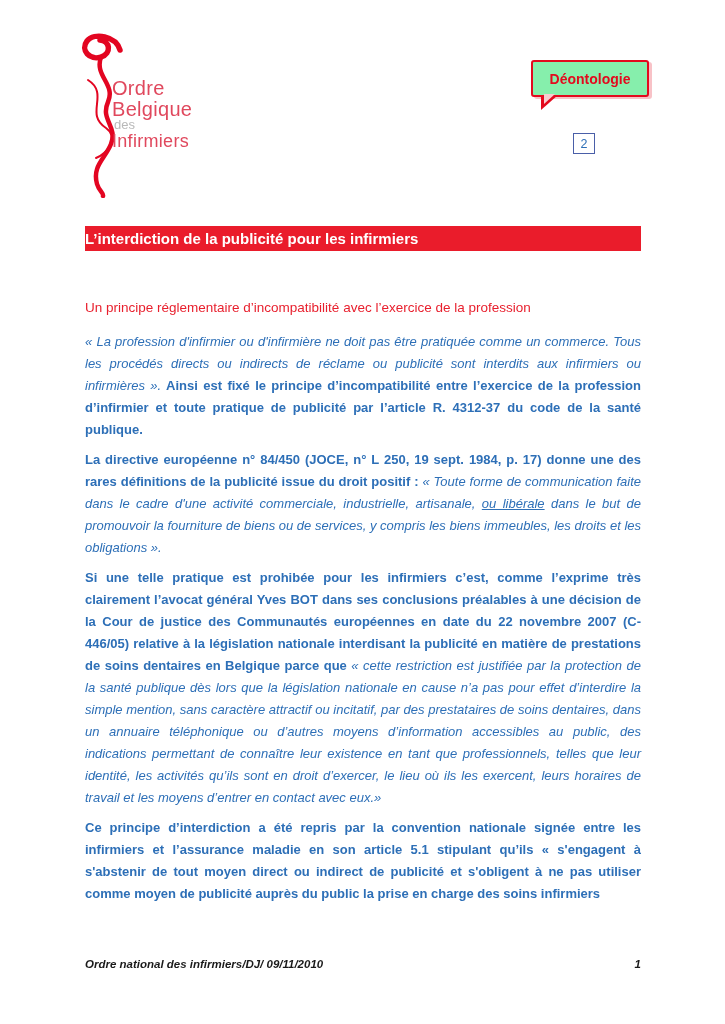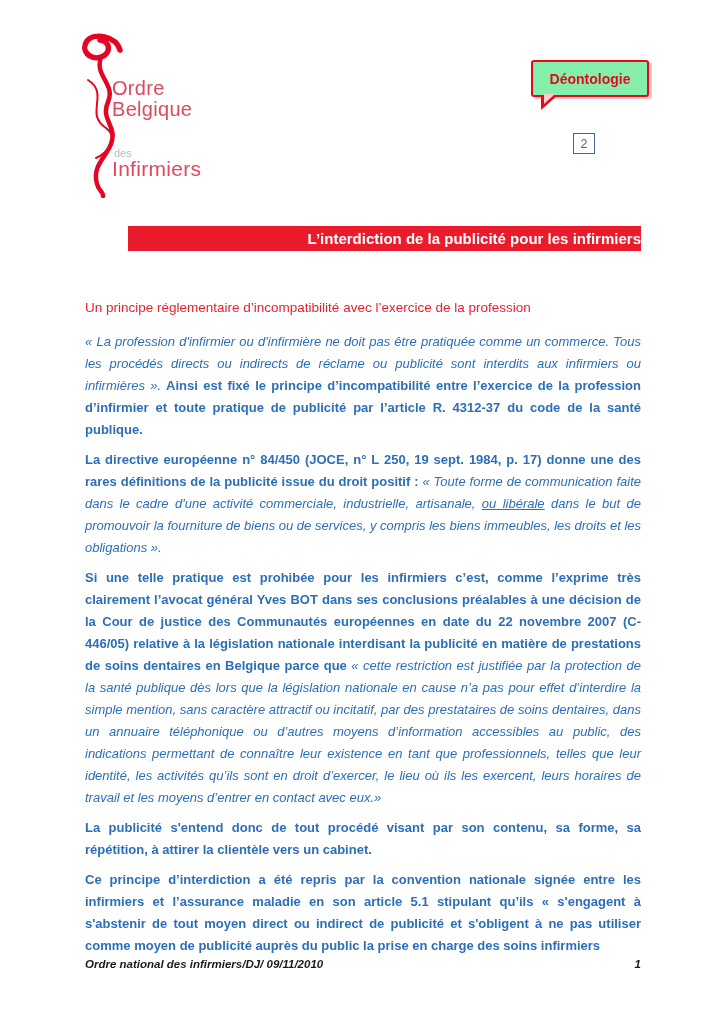--- a/index.html
+++ b/index.html
@@ -14,22 +14,22 @@
     width: 725px; height: 1024px;
     background: #ffffff;
     overflow: hidden;
   }
 
   
   .logo { position: absolute; left: 58px; top: 24px; width: 215px; height: 175px; }
   .logo-mark { position: absolute; left: 12px; top: 4px; }
   .logo-text { position: absolute; left: 54px; top: 54px; color: #e0485d; }
   .logo-line-1, .logo-line-2 { font-size: 20px; line-height: 21px; letter-spacing: 0.3px; }
-  .logo-line-3 { font-size: 11px; line-height: 10px; color: #b9b9b9; margin-left: 2px; margin-top: 28px; }
-  .logo-line-4 { font-size: 21px; line-height: 22px; letter-spacing: 0.3px; }
+  .logo-line-3 { font-size: 13px; line-height: 10px; color: #b9b9b9; margin-left: 2px; }
+  .logo-line-4 { font-size: 18px; line-height: 22px; letter-spacing: 0.3px; }
 
   
   .callout {
     position: absolute; left: 531px; top: 60px;
     width: 118px; height: 37px;
     background: #86efac;
     border: 2px solid #e30a1e;
     border-radius: 3px;
     color: #e30a1e; font-weight: bold; font-size: 14px;
     display: flex; align-items: center; justify-content: center;
@@ -57,22 +57,22 @@
     display: flex; align-items: center; justify-content: center;
   }
 
   
   .content { position: absolute; left: 85px; top: 226px; width: 556px; }
 
   .banner {
     background: #ea1c2b;
     color: #ffffff;
     font-weight: bold; font-size: 15px;
-    text-align: right;
-    height: 25px; line-height: 25px; margin-left: 43px;
+    text-align: left;
+    height: 25px; line-height: 25px;
   }
 
   .section-heading {
     margin: 48px 0 0 0;
     color: #e81f2d;
     font-weight: normal;
     font-size: 13.5px;
     line-height: 18px;
   }
 
@@ -128,21 +128,20 @@
   <div class="content">
     <div class="banner">
       <span>L’interdiction de la publicité pour les infirmiers</span>
     </div>
 
     <h2 class="section-heading">Un principe réglementaire d’incompatibilité avec l’exercice de la profession</h2>
 
     <p class="body-para"><span class="run italic">« La profession d'infirmier ou d'infirmière ne doit pas être pratiquée comme un commerce. Tous les procédés directs ou indirects de réclame ou publicité sont interdits aux infirmiers ou infirmières ».</span><span class="run normal"> Ainsi est fixé le principe d’incompatibilité entre l’exercice de la profession d’infirmier et toute pratique de publicité par l’article R. 4312-37 du code de la santé publique.</span></p>
     <p class="body-para"><span class="run normal">La directive européenne n° 84/450 (JOCE, n° L 250, 19 sept. 1984, p. 17) donne une des rares définitions de la publicité issue du droit positif : </span><span class="run italic">« Toute forme de communication faite dans le cadre d'une activité commerciale, industrielle, artisanale, </span><span class="run italic-underline">ou libérale</span><span class="run italic"> dans le but de promouvoir la fourniture de biens ou de services, y compris les biens immeubles, les droits et les obligations ».</span></p>
     <p class="body-para"><span class="run normal">Si une telle pratique est prohibée pour les infirmiers c’est, comme l’exprime très clairement l’avocat général Yves BOT dans ses conclusions préalables à une décision de la Cour de justice des Communautés européennes en date du 22 novembre 2007 (C-446/05) relative à la législation nationale interdisant la publicité en matière de prestations de soins dentaires en Belgique parce que </span><span class="run italic">« cette restriction est justifiée par la protection de la santé publique dès lors que la législation nationale en cause n’a pas pour effet d’interdire la simple mention, sans caractère attractif ou incitatif, par des prestataires de soins dentaires, dans un annuaire téléphonique ou d’autres moyens d’information accessibles au public, des indications permettant de connaître leur existence en tant que professionnels, telles que leur identité, les activités qu’ils sont en droit d’exercer, le lieu où ils les exercent, leurs horaires de travail et les moyens d’entrer en contact avec eux.»</span></p>
-    <p class="body-para"><span class="run normal">La publicité s'entend donc de tout procédé visant par son contenu, sa forme, sa répétition, à attirer la clientèle vers un cabinet.</span></p>
     <p class="body-para"><span class="run normal">Ce principe d’interdiction a été repris par la convention nationale signée entre les infirmiers et l’assurance maladie en son article 5.1 stipulant qu’ils « s'engagent à s'abstenir de tout moyen direct ou indirect de publicité et s'obligent à ne pas utiliser comme moyen de publicité auprès du public la prise en charge des soins infirmiers</span></p>
   </div>
 
   <div class="footer">
     <span>Ordre national des infirmiers/DJ/ 09/11/2010</span>
     <span>1</span>
   </div>
 
 </div>
 

